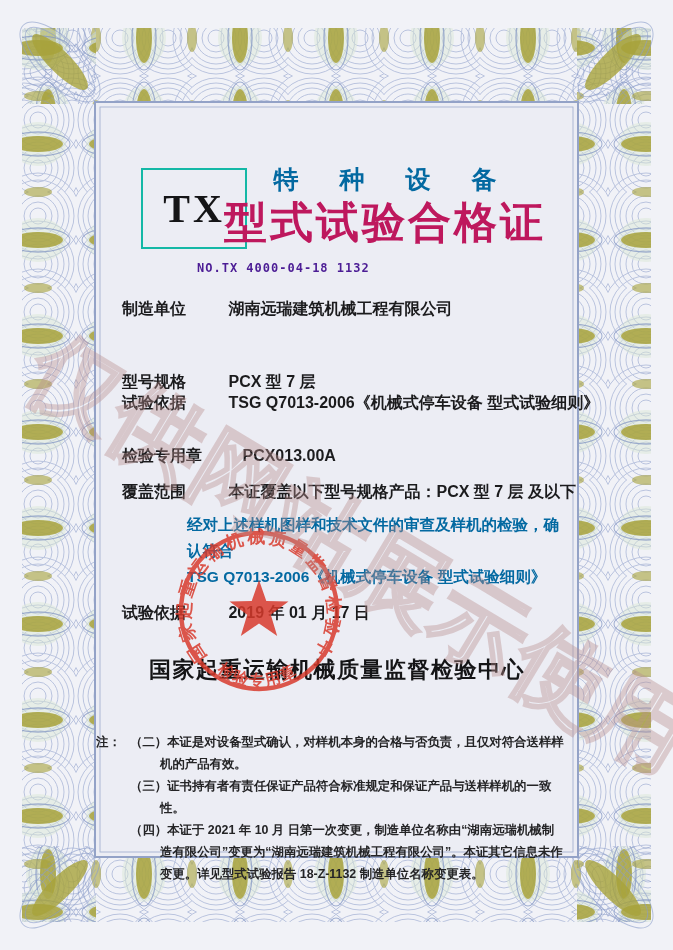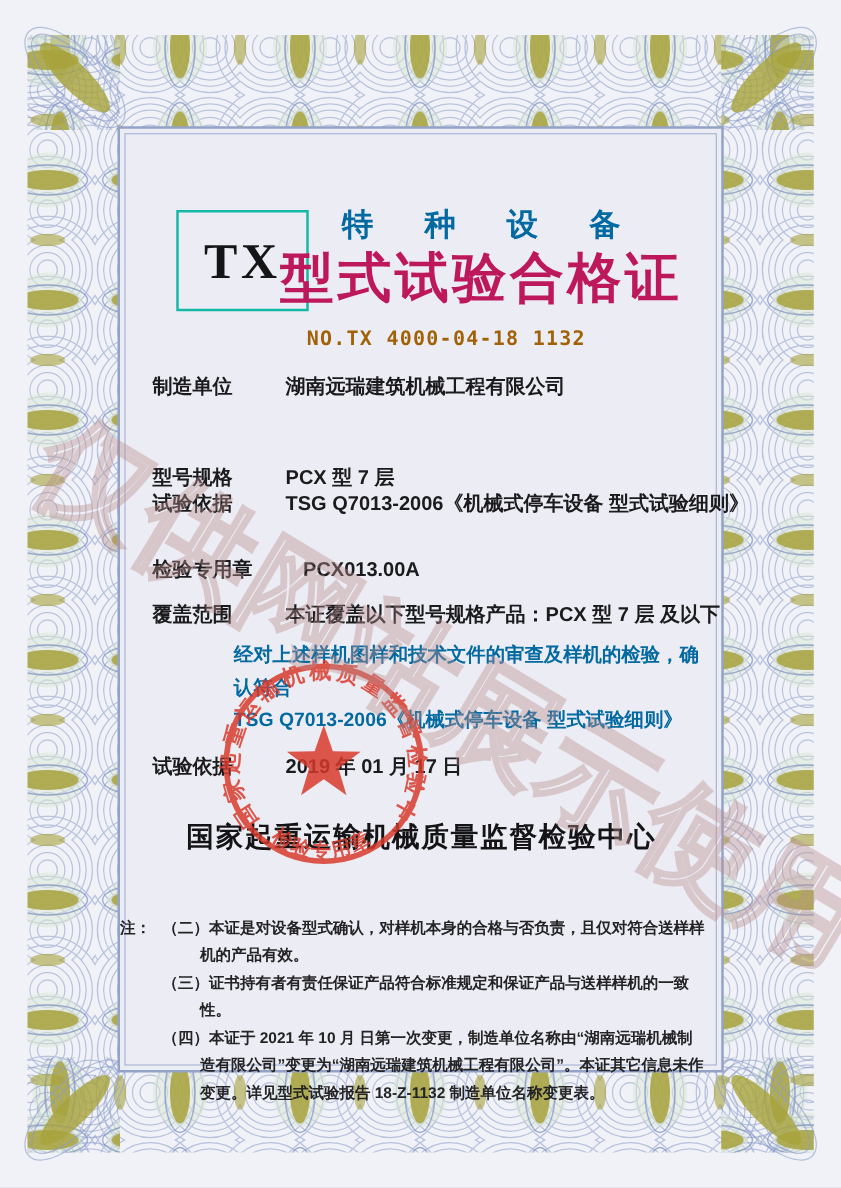--- a/index.html
+++ b/index.html
@@ -10,23 +10,23 @@
   .watermark-svg{position:absolute;left:0;top:0;pointer-events:none;z-index:6;}
   .content{position:absolute;left:0;top:0;width:673px;height:950px;z-index:3;color:#1c1c1e;}
   .tx-box{position:absolute;left:105px;top:168px;width:102px;height:77px;
           border:2px solid #14b8a6;display:flex;align-items:center;justify-content:center;
           font-family:"Liberation Serif","DejaVu Serif",serif;font-size:40px;font-weight:700;
           letter-spacing:3px;color:#151517;background:transparent;margin-left:36px;}
   .hdr-small{position:absolute;left:205px;top:163px;width:360px;text-align:center;
              font-size:25px;font-weight:700;letter-spacing:17px;text-indent:17px;color:#0369a1;}
   .hdr-large{position:absolute;left:195px;top:194px;width:380px;text-align:center;
              font-size:43px;font-weight:700;letter-spacing:3px;color:#be185d;}
-  .cert-no{position:absolute;left:197px;top:261px;width:320px;text-align:center;
+  .cert-no{position:absolute;left:197px;top:261px;width:320px;text-align:left;
            font-family:"DejaVu Sans Mono","Liberation Mono",monospace;
-           font-size:16px;font-weight:600;letter-spacing:1px;color:#a16207;}
+           font-size:12px;font-weight:600;letter-spacing:1px;color:#4c1d95;}
   .frow{position:absolute;left:122px;font-size:16px;font-weight:600;white-space:nowrap;color:#1b1b1d;}
   .frow .lab{display:inline-block;min-width:66px;}
   .frow .val{margin-left:36px;}
   .para{position:absolute;left:187px;top:512px;width:375px;font-size:15.5px;font-weight:600;
         line-height:26px;color:#0369a1;}
   .issuer{position:absolute;left:96px;top:655px;width:482px;text-align:center;
           font-size:22px;font-weight:700;letter-spacing:1.5px;color:#141416;}
   .seal{position:absolute;left:172px;top:524px;z-index:5;opacity:0.84;}
   .notes{position:absolute;left:96px;top:731px;width:468px;font-size:12.4px;line-height:22px;
          font-weight:600;color:#242426;}

